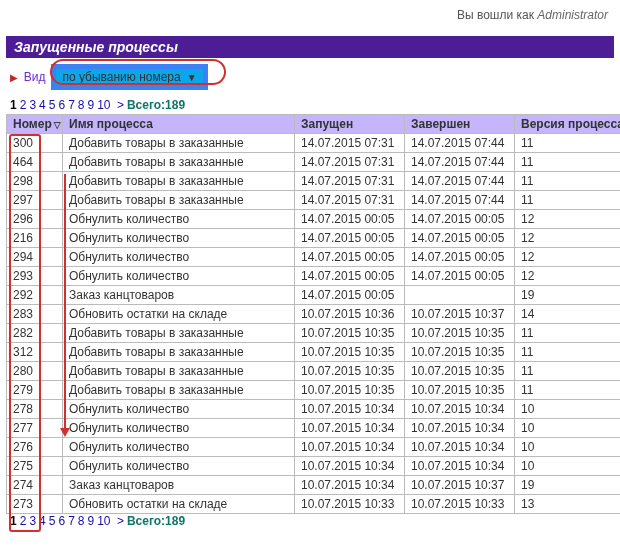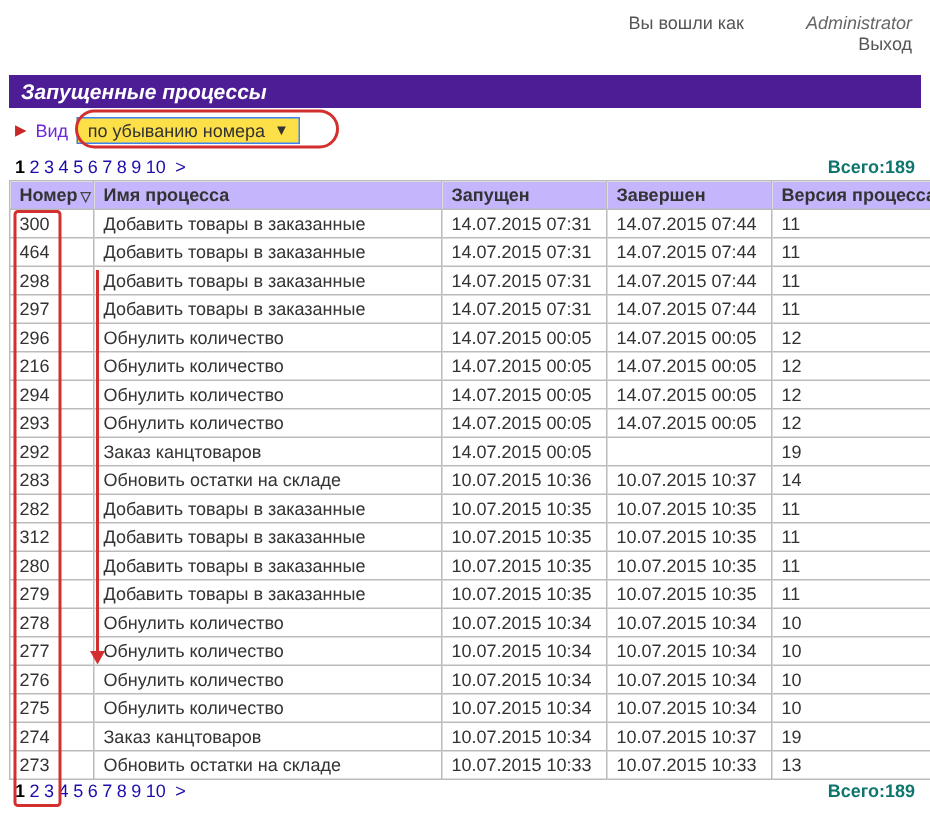--- a/index.html
+++ b/index.html
@@ -11,21 +11,21 @@
     color: #333;
     background: #fff;
     width: 620px;
   }
   .userbar {
     text-align: right;
     padding: 2px 6px 8px 0;
     color: #555;
     font-size: 12px;
   }
-  .userbar .admin { font-style: italic; color: #666; margin-left: 38px; }
+  .userbar .admin { font-style: italic; color: #666; }
   .userbar .logout { display: block; color: #555; }
   .header-bar {
     background: #4c1d95;
     color: #fff;
     font-weight: bold;
     font-style: italic;
     font-size: 14px;
     padding: 3px 8px;
     margin-top: 6px;
   }
@@ -39,38 +39,37 @@
     color: #c62828;
     font-size: 10px;
   }
   .view-label {
     color: #6d28d9;
   }
   .select-wrap {
     display: inline-flex;
     align-items: center;
     gap: 6px;
-    border: 1px solid #3b82f6;
+    border: 5px solid #3b82f6;
     padding: 1px 6px;
-    background: #fde047;
+    background: #0ea5e9;
     font-size: 12px;
   }
   .select-wrap .caret {
     font-size: 10px;
     color: #333;
   }
   .annot-circle {
     position: absolute;
     border: 2px solid #d32f2f;
     border-radius: 14px;
     pointer-events: none;
   }
   .pager-row {
     display: flex;
-    justify-content: space-between;
     align-items: center;
     padding: 0 4px 2px 4px;
     font-size: 12px;
   }
   .pager a {
     color: #1a0dab;
     text-decoration: none;
     margin-right: 3px;
     cursor: pointer;
   }
@@ -133,21 +132,20 @@
     border-top: 9px solid #d32f2f;
   }
   .rel { position: relative; }
 </style>
 </head>
 <body>
 
 <div class="userbar">
   <span>Вы вошли как</span>
   <span class="admin">Administrator</span>
-  <span class="logout">Выход</span>
 </div>
 
 <div class="header-bar">Запущенные процессы</div>
 
 <div class="rel">
   <div class="view-row">
     <span class="marker">▶</span>
     <span class="view-label">Вид</span>
     <span class="select-wrap">
       <span>по убыванию номера</span>

